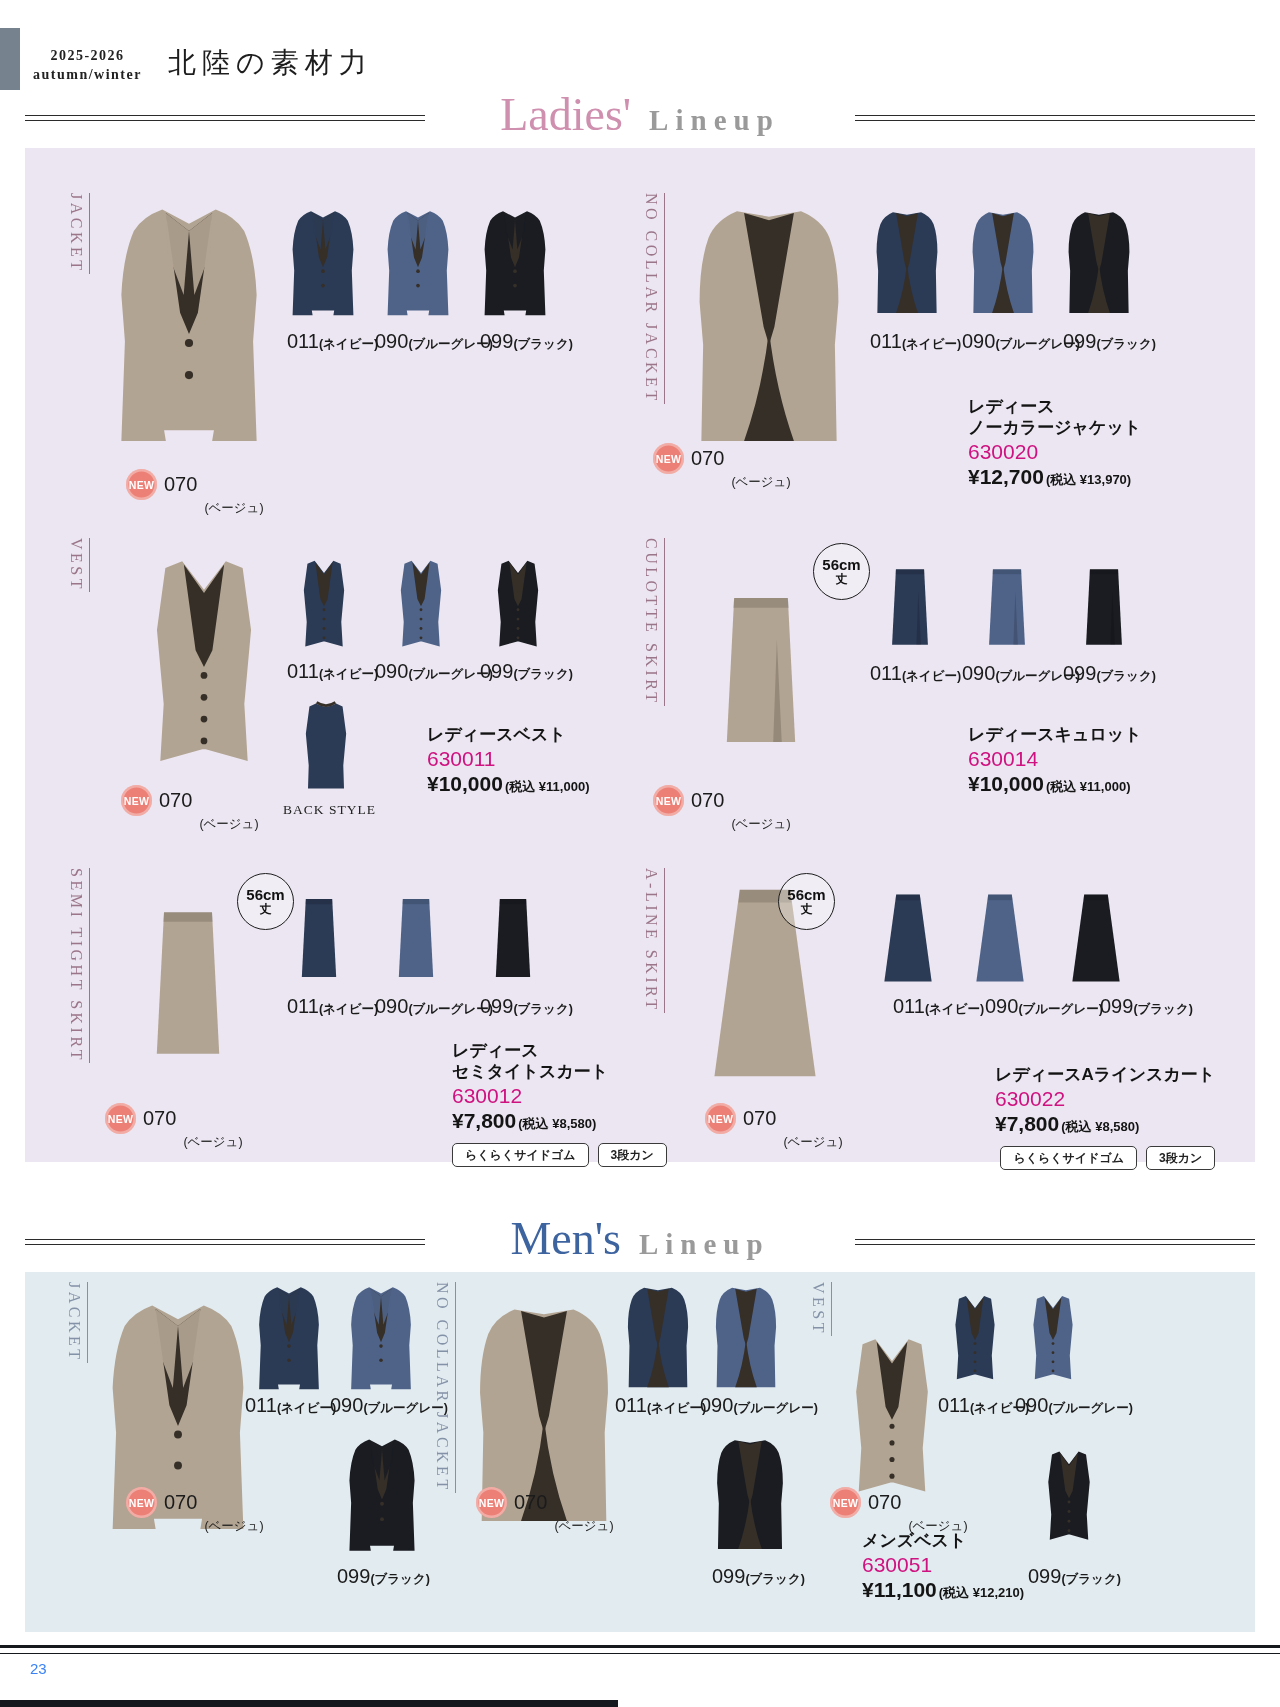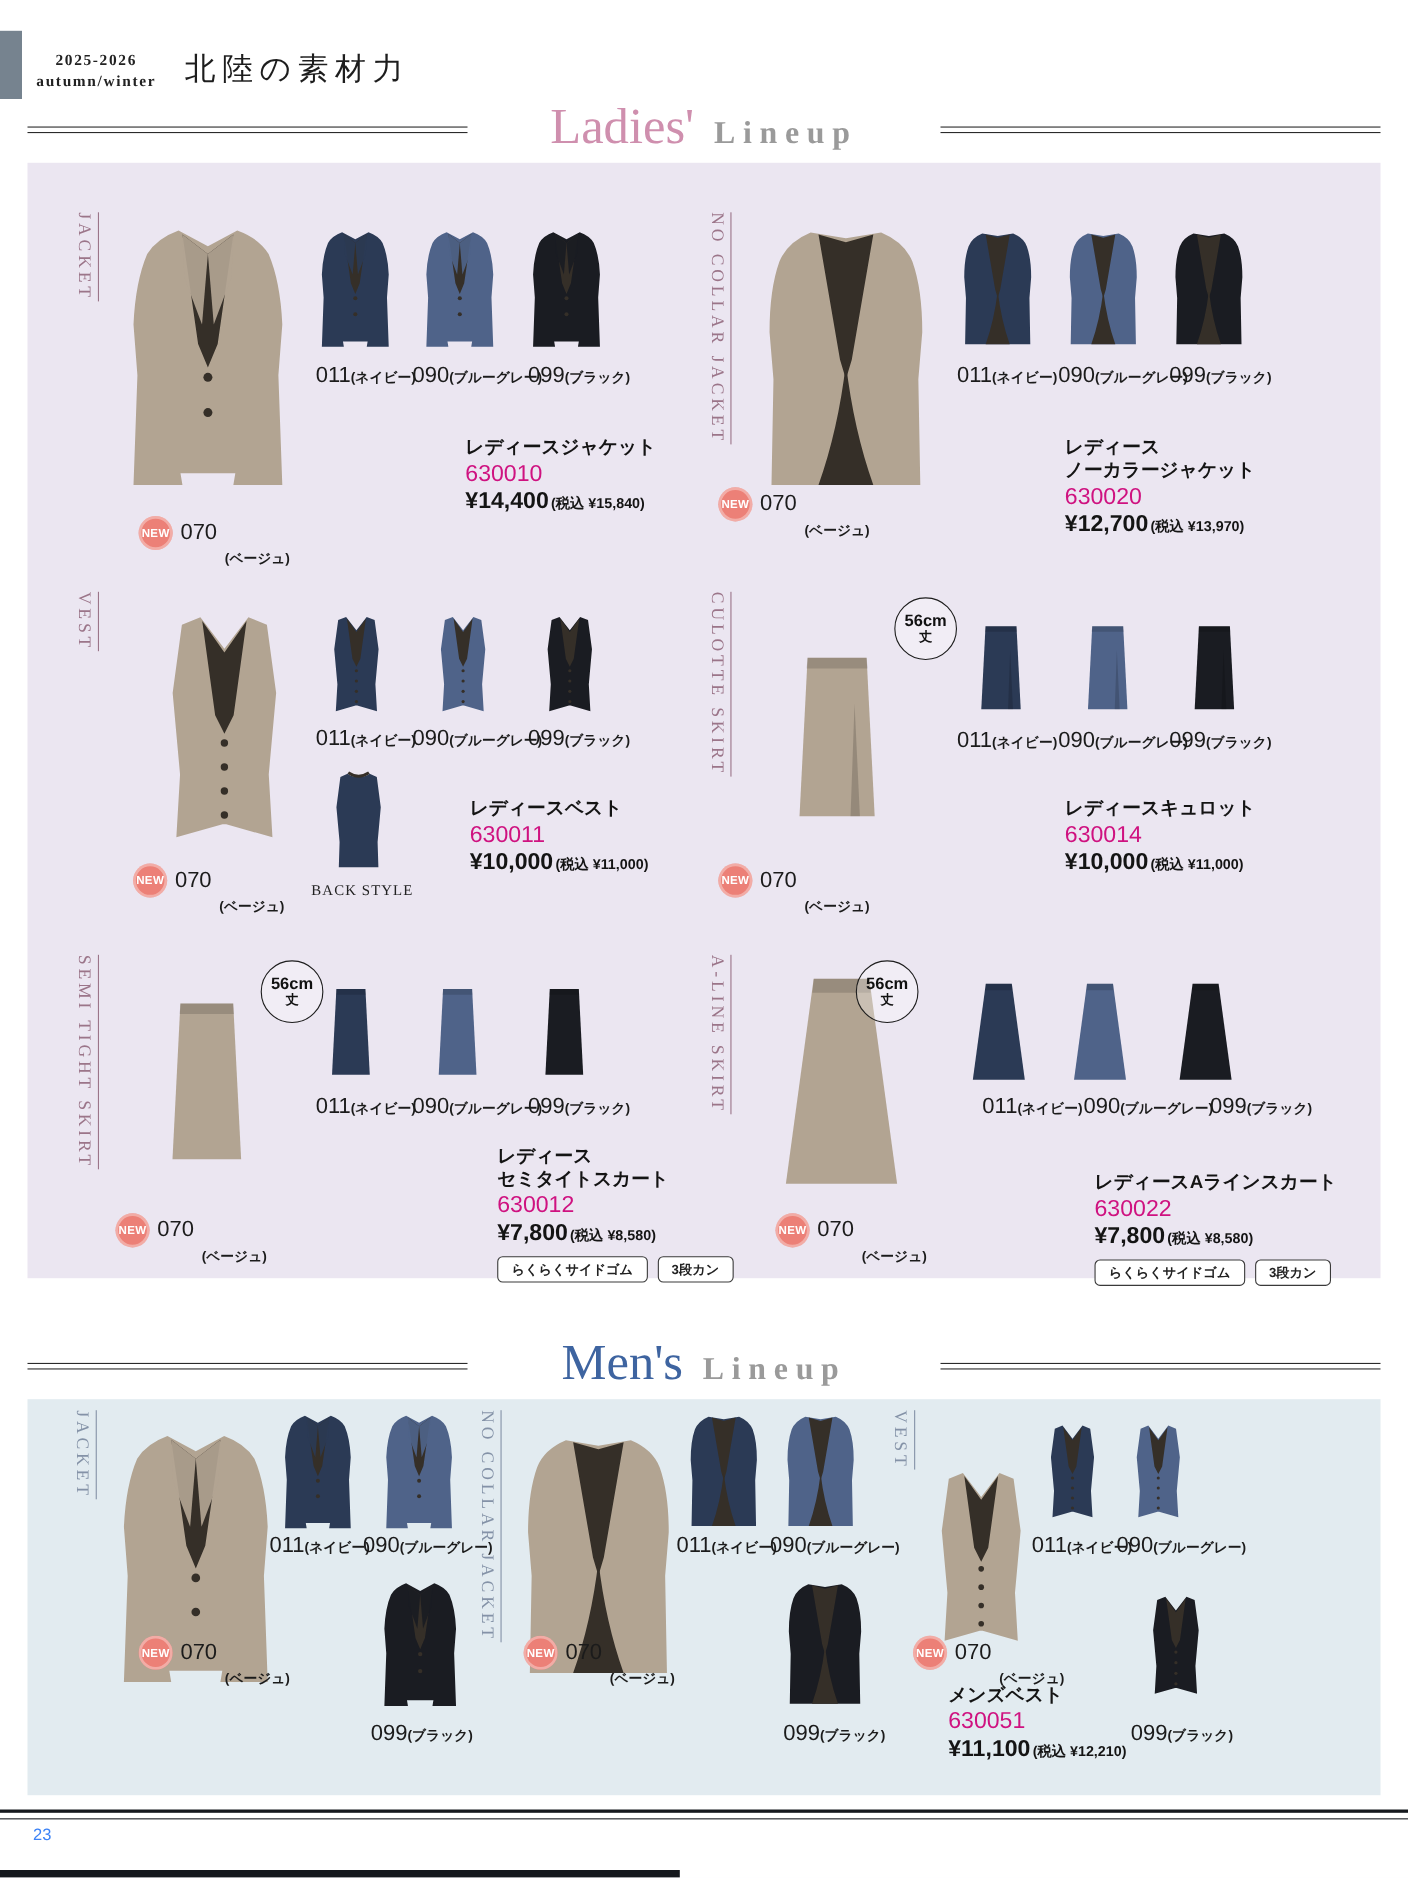--- a/index.html
+++ b/index.html
@@ -32,30 +32,30 @@
   
   .swlab{position:absolute;white-space:nowrap;color:#1b1b1b;}
   .swlab .c{font-size:20px;letter-spacing:0;}
   .swlab .n{font-size:12.5px;font-weight:700;}
   
   .info{position:absolute;white-space:nowrap;}
   .pname{font-size:17px;font-weight:700;color:#141414;line-height:21px;}
   .pcode{font-size:21px;color:var(--code_pink);line-height:25px;font-weight:500;margin-top:1px;}
   .pprice{font-size:21px;color:#141414;font-weight:600;line-height:25px;}
   .ptax{font-size:13px;font-weight:700;margin-left:2px;}
-  .optrow{margin-top:7px;display:flex;gap:9px;}
+  .optrow{margin-top:7px;display:flex;gap:9px;justify-content:flex-end;}
   .optb{border:1.4px solid #3a3a3a;border-radius:5px;background:#ffffff;font-size:12px;
         font-weight:700;padding:2.5px 12px;color:#222;white-space:nowrap;}
   
   .newrow{position:absolute;display:flex;align-items:center;gap:7px;white-space:nowrap;}
   .newb{width:31px;height:31px;border-radius:50%;background:var(--new_badge);color:#fff;
         font-size:10.5px;font-weight:700;display:flex;align-items:center;justify-content:center;
         letter-spacing:.3px;box-shadow:inset 0 0 0 2.5px rgba(255,255,255,.35);flex:0 0 auto;}
   .ncode{font-size:20px;color:#1b1b1b;}
-  .nname{font-size:12.5px;font-weight:700;color:#1b1b1b;margin-top:48px;}
+  .nname{font-size:12.5px;font-weight:400;color:#1b1b1b;margin-top:48px;}
   
   .lenb{position:absolute;width:55px;height:55px;border-radius:50%;border:1.5px solid #1d1d1d;
         display:flex;flex-direction:column;align-items:center;justify-content:center;
         color:#111;background:rgba(255,255,255,.3);line-height:1.1;}
   .lenb .v{font-size:15px;font-weight:700;}
   .lenb .u{font-size:12px;font-weight:600;}
   .backstyle{position:absolute;font-family:"Liberation Serif",serif;font-size:13.5px;
              letter-spacing:1px;color:#222;}
   
   .footline1{position:absolute;left:0;top:1645px;width:1280px;height:0;border-top:3px solid #15181d;}
@@ -136,25 +136,20 @@
     </svg>
   <svg class="garm" style="left:378px;top:202px;color:var(--bluegray);" width="80" height="124">
       <use href="#sym-jacket"></use>
     </svg>
   <svg class="garm" style="left:475px;top:202px;color:var(--black);" width="80" height="124">
       <use href="#sym-jacket"></use>
     </svg>
   <div class="swlab" style="left:287px;top:330px;"><span class="c">011</span><span class="n">(ネイビー)</span></div>
   <div class="swlab" style="left:375px;top:330px;"><span class="c">090</span><span class="n">(ブルーグレー)</span></div>
   <div class="swlab" style="left:480px;top:330px;"><span class="c">099</span><span class="n">(ブラック)</span></div>
-  <div class="info" style="left:423px;top:396px;">
-    <div class="pname">レディースジャケット</div>
-    <div class="pcode">630010</div>
-    <div class="pprice"><span>¥14,400</span><span class="ptax">(税込 ¥15,840)</span></div>
-  </div>
   <div class="newrow" style="left:126px;top:452px;">
     <span class="newb">NEW</span>
     <span class="ncode">070</span>
       <span class="nname">(ベージュ)</span>
   </div>
 
   <div class="vlab" style="left:643px;top:193px;">NO COLLAR JACKET</div>
   <svg class="garm" style="left:680px;top:198px;color:var(--beige);" width="178" height="258">
       <use href="#sym-nocollar"></use>
     </svg>

